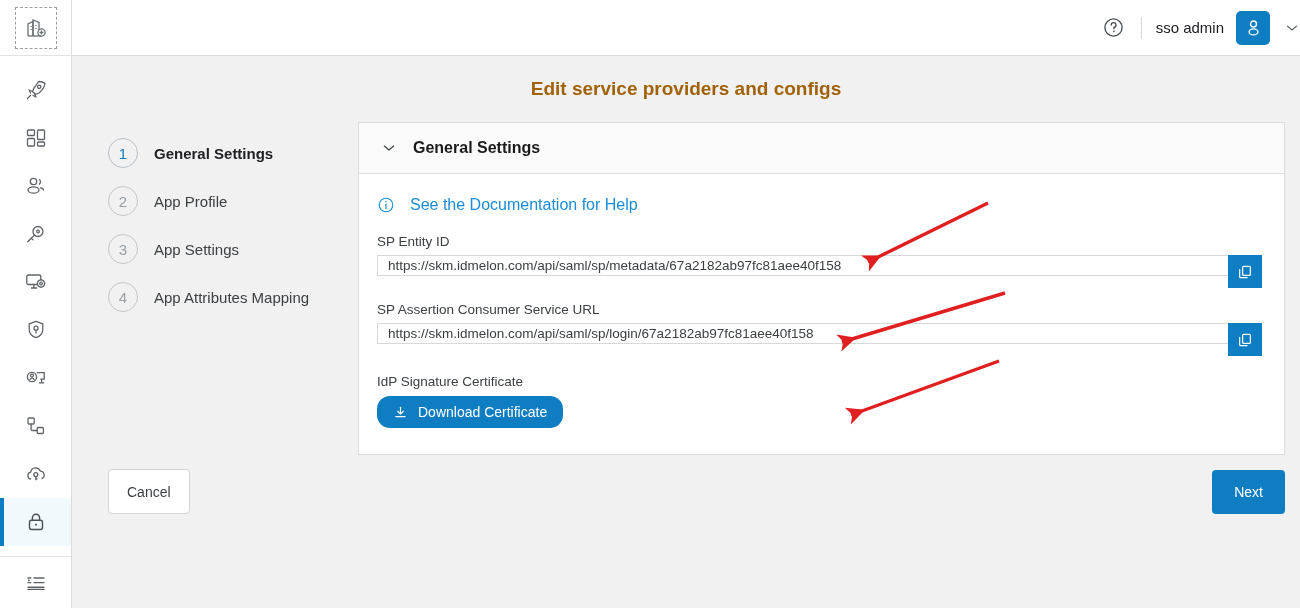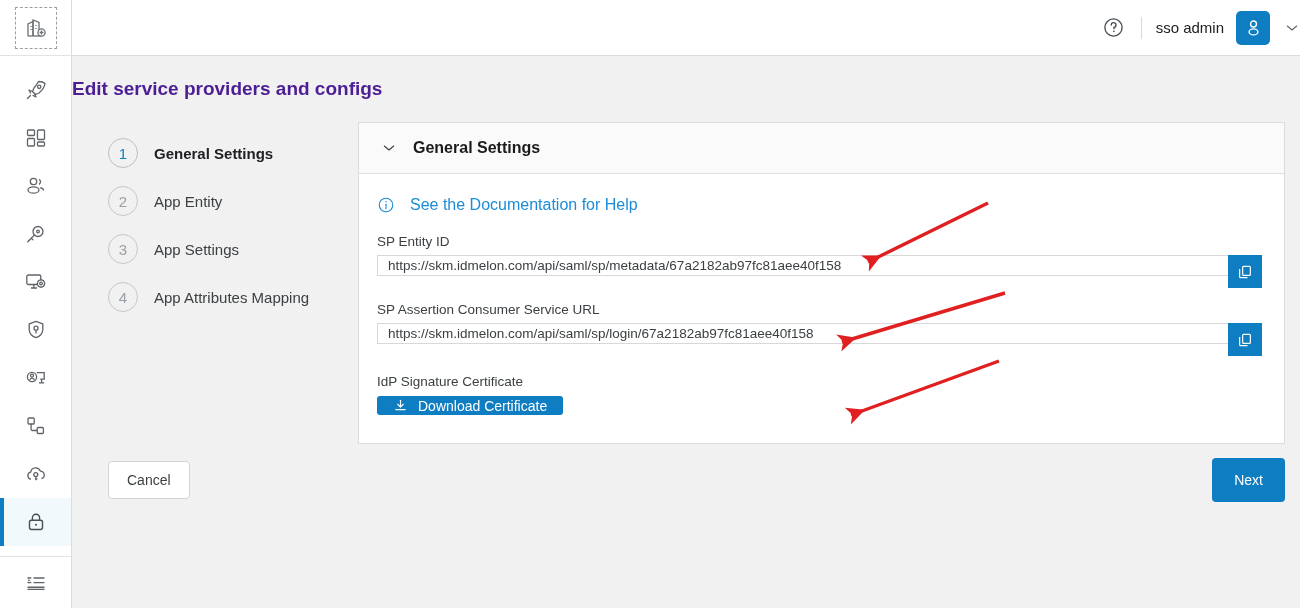--- a/index.html
+++ b/index.html
@@ -64,21 +64,21 @@
     display: flex; align-items: center; justify-content: center;
     margin-left: 12px; cursor: pointer;
   }
   .caret { margin-left: 14px; cursor: pointer; display: flex; align-items: center; }
 
   .content {
     flex: 1 1 auto; background: #f1f1f1;
     position: relative; overflow: hidden;
   }
   .page-title {
-    font-size: 19px; font-weight: bold; color: #4c1d95;
+    text-align: center; font-size: 19px; font-weight: bold; color: #a16207;
     padding-top: 22px;
   }
 
   .body-row { display: flex; padding: 22px 15px 0 24px; gap: 0; }
 
   
   .stepper { width: 262px; flex: 0 0 262px; padding-left: 12px; padding-top: 7px; }
   .step { display: flex; align-items: center; gap: 16px; height: 48px; cursor: pointer; }
   .step-num {
     width: 30px; height: 30px; border-radius: 50%;
@@ -125,32 +125,32 @@
   .copy-btn {
     width: 34px; height: 33px; flex: 0 0 34px;
     background: #0f7dc2; border: none;
     display: flex; align-items: center; justify-content: center;
     cursor: pointer;
   }
   .cert-label { font-size: 13.5px; color: #3c4043; margin-bottom: 7px; margin-top: 18px; }
   .dl-btn {
     display: inline-flex; align-items: center; gap: 10px;
     background: #0f7dc2; color: #fff; border: none;
-    height: 19px; padding: 0 16px; border-radius: 3px;
+    height: 32px; padding: 0 16px; border-radius: 13px;
     font-size: 14px; cursor: pointer;
     font-family: "Liberation Sans", sans-serif;
   }
 
   .footer-row {
     display: flex; justify-content: space-between; align-items: center;
     padding: 14px 15px 0 36px;
   }
   .cancel-btn {
     background: #ffffff; border: 1px solid #d4d4d4; border-radius: 4px;
-    height: 38px; padding: 4px 18px; font-size: 14px; color: #3c4043;
+    height: 45px; padding: 4px 18px; font-size: 14px; color: #3c4043;
     cursor: pointer; font-family: "Liberation Sans", sans-serif;
   }
   .next-btn {
     background: #0f7dc2; border: none; border-radius: 4px;
     height: 44px; padding: 0 22px; font-size: 14px; color: #fff;
     cursor: pointer; font-family: "Liberation Sans", sans-serif;
   }
 
   .annot { position: absolute; left: 0; top: 0; width: 1300px; height: 608px; pointer-events: none; }
 </style>
@@ -323,21 +323,21 @@
 
       <div class="body-row">
 
         <div class="stepper">
           <div class="step active">
             <div class="step-num">1</div>
             <div class="step-label">General Settings</div>
           </div>
           <div class="step">
             <div class="step-num">2</div>
-            <div class="step-label">App Entity</div>
+            <div class="step-label">App Profile</div>
           </div>
           <div class="step">
             <div class="step-num">3</div>
             <div class="step-label">App Settings</div>
           </div>
           <div class="step">
             <div class="step-num">4</div>
             <div class="step-label">App Attributes Mapping</div>
           </div>
         </div>

